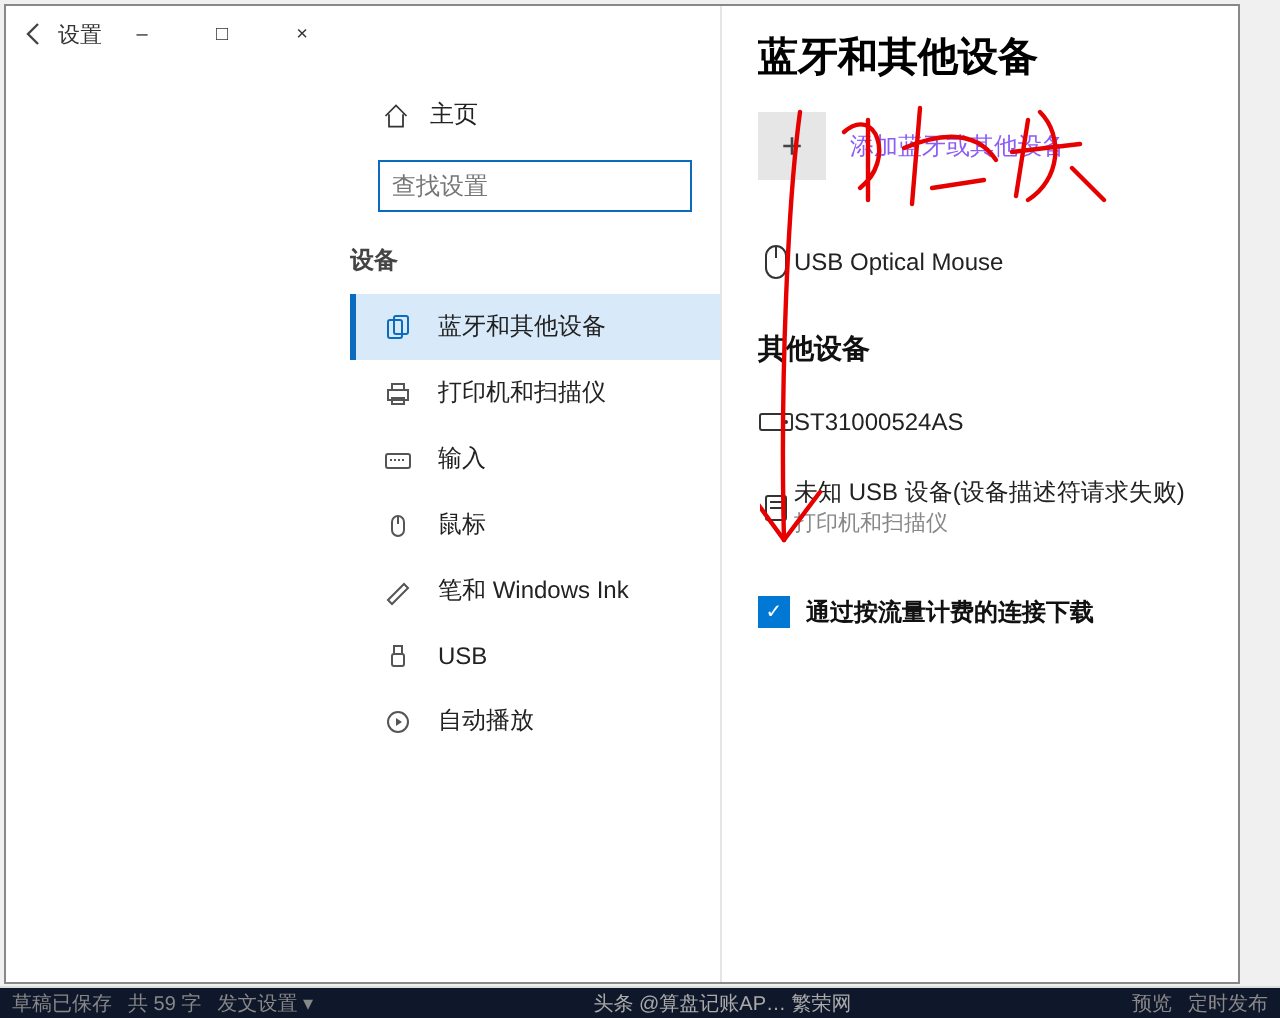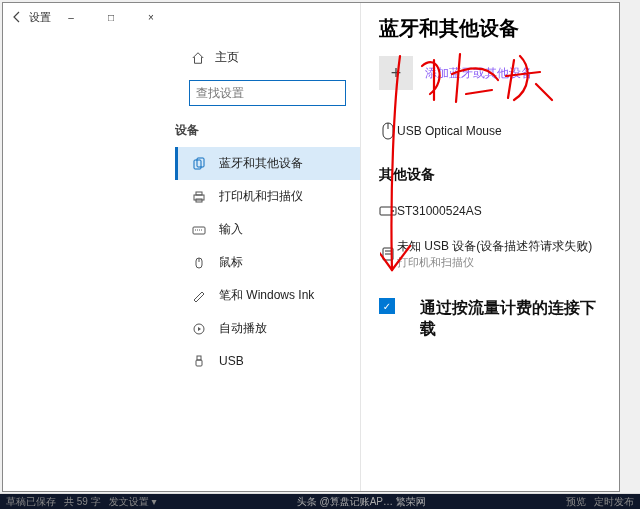--- a/index.html
+++ b/index.html
@@ -25,21 +25,21 @@
     .add-row { display: flex; align-items: center; gap: 12px; margin-bottom: 24px; }
     .add-btn { width: 34px; height: 34px; background: #e6e6e6; display: flex; align-items: center; justify-content: center; font-size: 18px; color: #444; }
     .add-label { font-size: 12px; color: #8b5cf6; }
     .section-h { font-size: 14px; font-weight: 600; margin: 14px 0 10px 0; color: #111; }
     .dev-row { display: flex; align-items: center; gap: 0; padding: 6px 0 10px 0; }
     .dev-ic { width: 18px; height: 22px; display: flex; align-items: center; justify-content: center; color: #333; }
     .dev-txt { font-size: 12px; color: #222; line-height: 1.4; }
     .dev-sub { font-size: 11px; color: #888; }
     .chk-row { display: flex; align-items: flex-start; gap: 8px; margin-top: 18px; }
     .chkbox { width: 16px; height: 16px; background: #0078d4; display: flex; align-items: center; justify-content: center; color: #fff; font-size: 10px; flex-shrink: 0; }
-    .chk-label { font-size: 16px; font-weight: 600; color: #111; margin-left: 17px; }
+    .chk-label { font-size: 12px; font-weight: 600; color: #111; }
     .footer { position: absolute; bottom: 0; left: 0; right: 0; height: 16px; background: #0f172a; font-size: 10px; color: #888; display: flex; align-items: center; padding: 0 6px; gap: 8px; border-top: 1px solid #ddd; }
     .footer .sp { flex: 1; }
     svg { display: block; }
     
     .ink { position: absolute; pointer-events: none; }
   </style>
 </head>
 <body>
 
 <div class="window">
@@ -117,34 +117,34 @@
         <span class="ic">
             <svg width="14" height="14" viewBox="0 0 14 14">
               <path d="M2 12 L10 4 L12 6 L4 14 Z" stroke="#555" fill="none" transform="translate(0,-1)"></path>
             </svg>
           </span>
         <span>笔和 Windows Ink</span>
       </div>
       <div class="nav-item">
         <span class="ic">
             <svg width="14" height="14" viewBox="0 0 14 14">
+              <rect x="5" y="2" width="4" height="4" stroke="#555" fill="none"></rect>
+              <rect x="4" y="6" width="6" height="6" rx="1" stroke="#555" fill="none"></rect>
+            </svg>
+          </span>
+        <span>USB</span>
+      </div>
+      <div class="nav-item">
+        <span class="ic">
+            <svg width="14" height="14" viewBox="0 0 14 14">
               <circle cx="7" cy="7" r="5" stroke="#555" fill="none"></circle>
               <path d="M6 5 L9 7 L6 9 Z" fill="#555"></path>
             </svg>
           </span>
         <span>自动播放</span>
-      </div>
-      <div class="nav-item">
-        <span class="ic">
-            <svg width="14" height="14" viewBox="0 0 14 14">
-              <rect x="5" y="2" width="4" height="4" stroke="#555" fill="none"></rect>
-              <rect x="4" y="6" width="6" height="6" rx="1" stroke="#555" fill="none"></rect>
-            </svg>
-          </span>
-        <span>USB</span>
       </div>
     </div>
 
     <div class="content">
       <div class="page-title">蓝牙和其他设备</div>
 
       <div class="add-row">
         <div class="add-btn">+</div>
         <div class="add-label">添加蓝牙或其他设备</div>
       </div>

